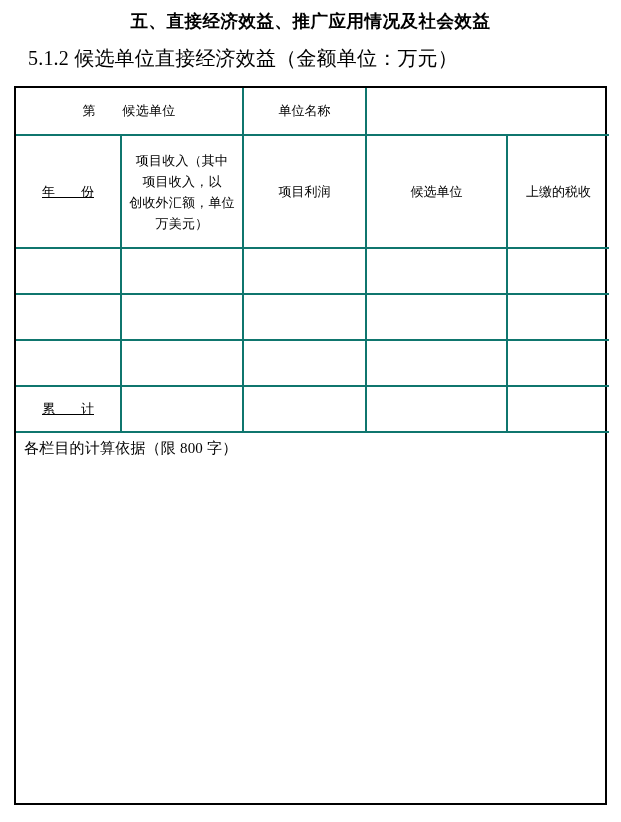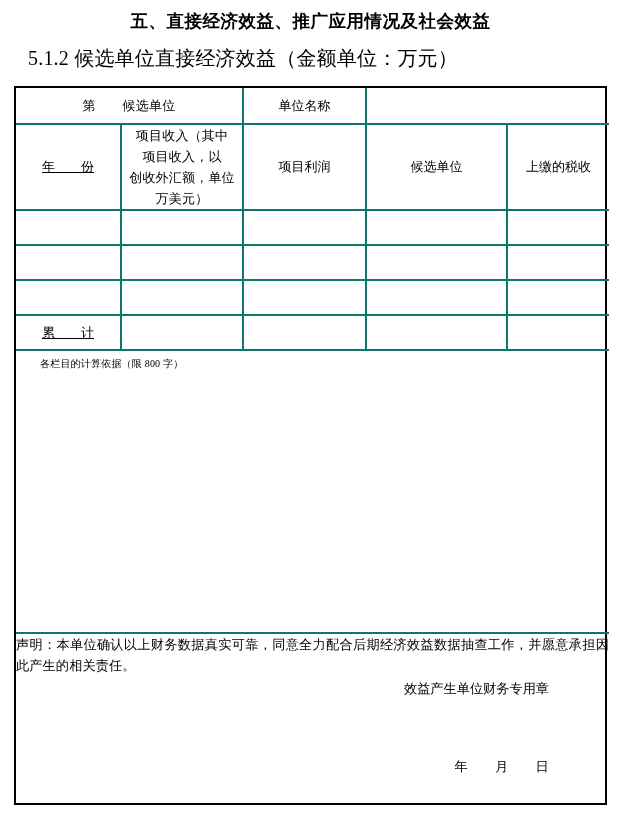--- a/index.html
+++ b/index.html
@@ -106,24 +106,23 @@
   
   .notes-cell {
     position: relative;
     text-align: left !important;
     vertical-align: top !important;
   }
   .notes-label {
     position: absolute;
     left: 8px;
     top: 6px;
-    font-size: 10px;
+    font-size: 15px;
     white-space: nowrap;
     letter-spacing: 0.2px;
-    margin-left: 16px;
   }
 
   
   .decl-cell {
     text-align: left !important;
     vertical-align: top !important;
     position: relative;
     padding: 7px 10px 0 10px;
   }
   .decl-text {
@@ -218,25 +217,18 @@
           <td></td>
           <td></td>
         </tr>
 
         <tr style="height:283px;">
           <td colspan="5" class="notes-cell">
             <div class="notes-label">各栏目的计算依据（限 800 字）</div>
           </td>
         </tr>
 
-        <tr style="height:174px;">
-          <td colspan="5" class="decl-cell">
-            <div class="decl-text">声明：本单位确认以上财务数据真实可靠，同意全力配合后期经济效益数据抽查工作，并愿意承担因此产生的相关责任。</div>
-            <div class="decl-seal">效益产生单位财务专用章</div>
-            <div class="decl-date">年　　月　　日</div>
-          </td>
-        </tr>
 
       </tbody>
     </table>
   </div>
 
 </div>
 
 </body></html>

